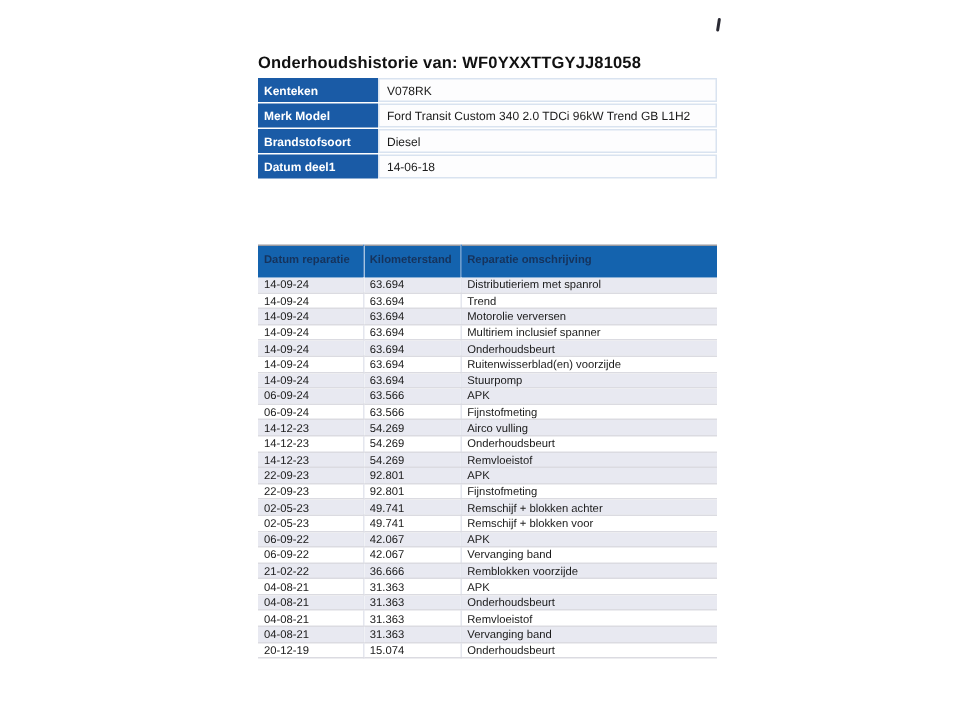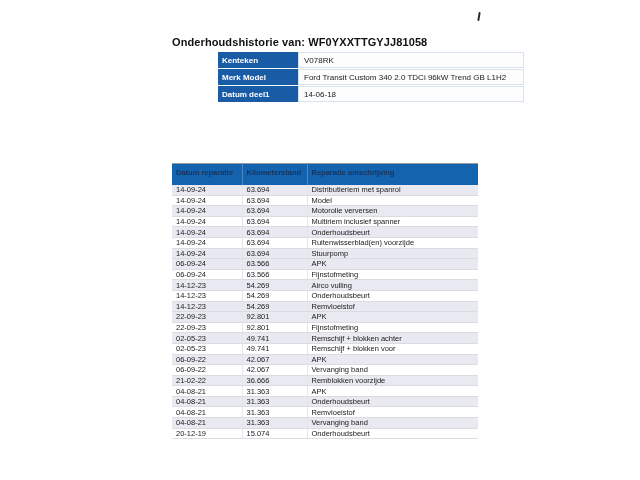--- a/index.html
+++ b/index.html
@@ -33,21 +33,20 @@
   }
 
   
   table.vehicle {
     position: absolute;
     left: 172px; top: 51px;
     width: 306px;
     border-collapse: separate;
     border-spacing: 0 1px;
     table-layout: fixed;
-    margin-left: 46px;
   }
   table.vehicle td {
     height: 16px;
     vertical-align: middle;
     font-size: 8px;
     line-height: 9px;
     white-space: nowrap;
     overflow: hidden;
   }
   td.vlabel {
@@ -119,20 +118,24 @@
     <tr class="odd">
       <td class="vlabel">Kenteken</td>
       <td class="vvalue">V078RK</td>
     </tr>
 
     <tr>
       <td class="vlabel">Merk Model</td>
       <td class="vvalue">Ford Transit Custom 340 2.0 TDCi 96kW Trend GB L1H2</td>
     </tr>
 
+    <tr class="odd">
+      <td class="vlabel">Brandstofsoort</td>
+      <td class="vvalue">Diesel</td>
+    </tr>
 
     <tr>
       <td class="vlabel">Datum deel1</td>
       <td class="vvalue">14-06-18</td>
     </tr>
   </tbody>
   </table>
 
   <table class="maint">
     <colgroup>
@@ -150,21 +153,21 @@
     <tbody>
     <tr class="odd">
       <td>14-09-24</td>
       <td>63.694</td>
       <td>Distributieriem met spanrol</td>
     </tr>
 
     <tr>
       <td>14-09-24</td>
       <td>63.694</td>
-      <td>Model</td>
+      <td>Trend</td>
     </tr>
 
     <tr class="odd">
       <td>14-09-24</td>
       <td>63.694</td>
       <td>Motorolie verversen</td>
     </tr>
 
     <tr>
       <td>14-09-24</td>

